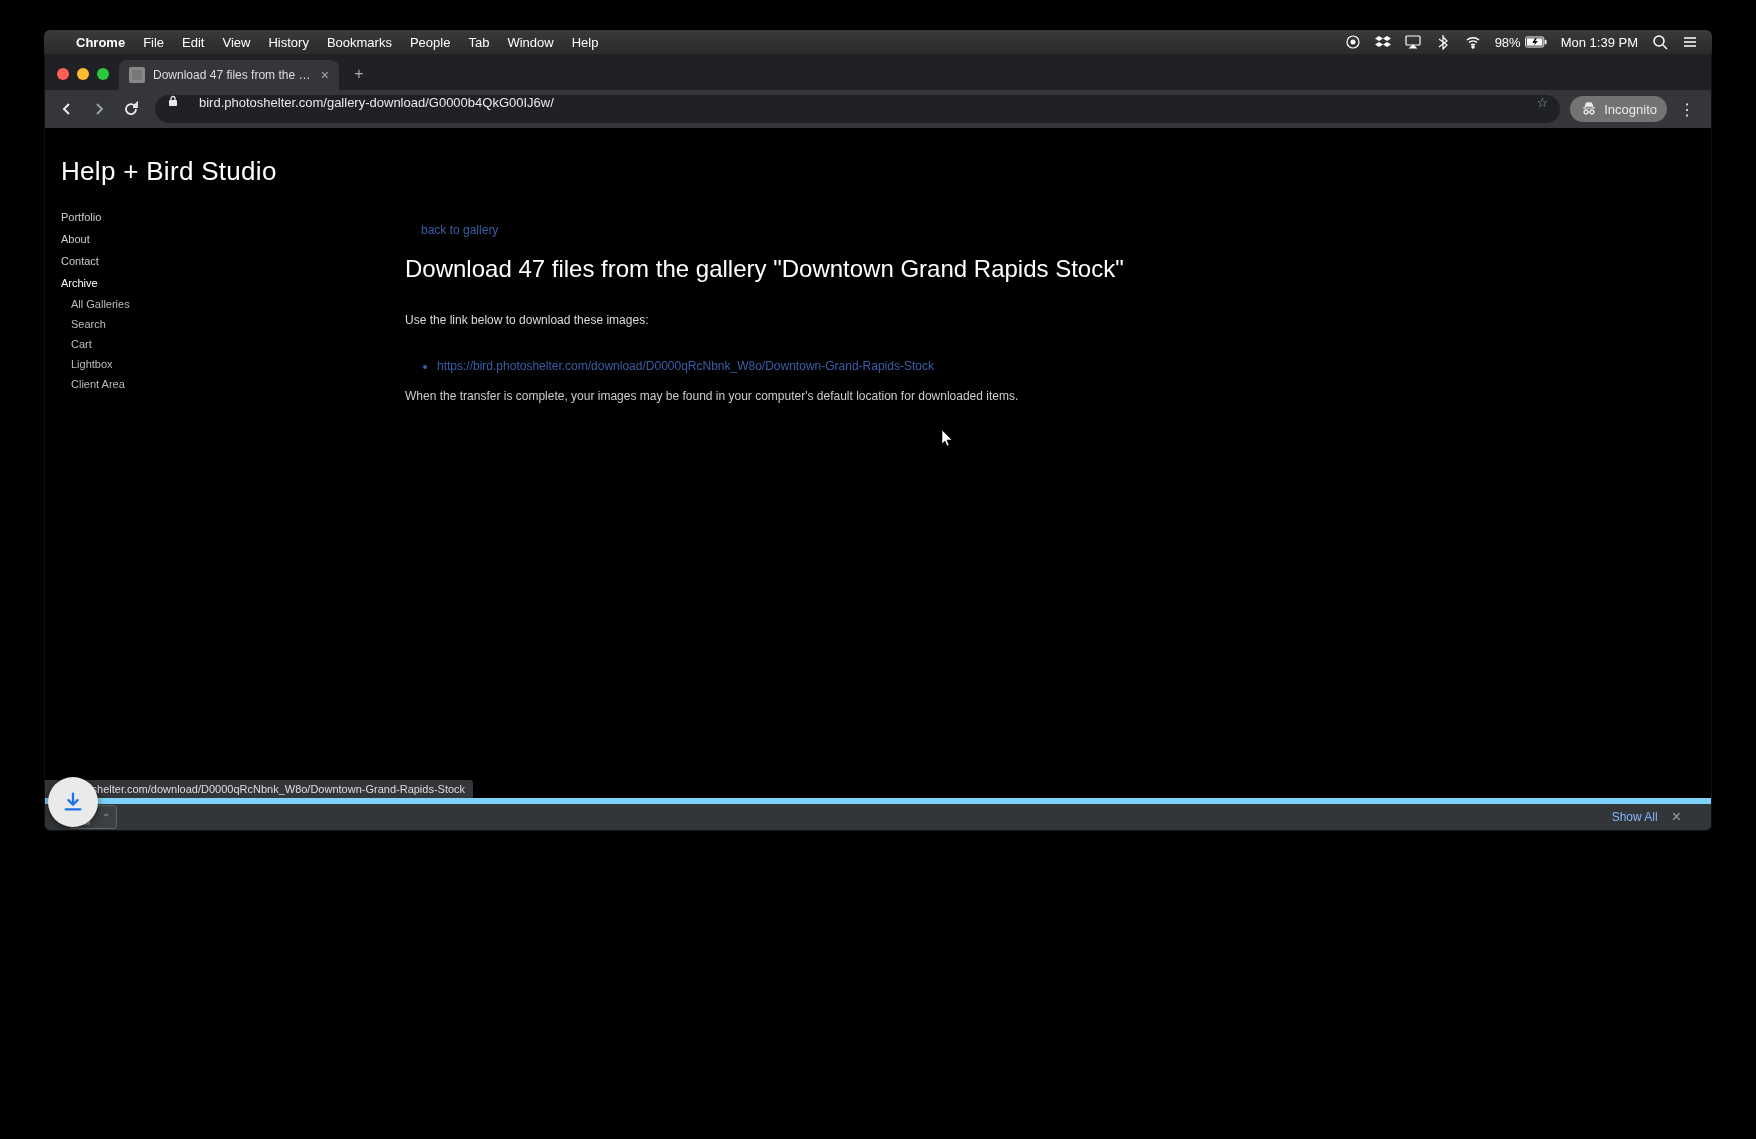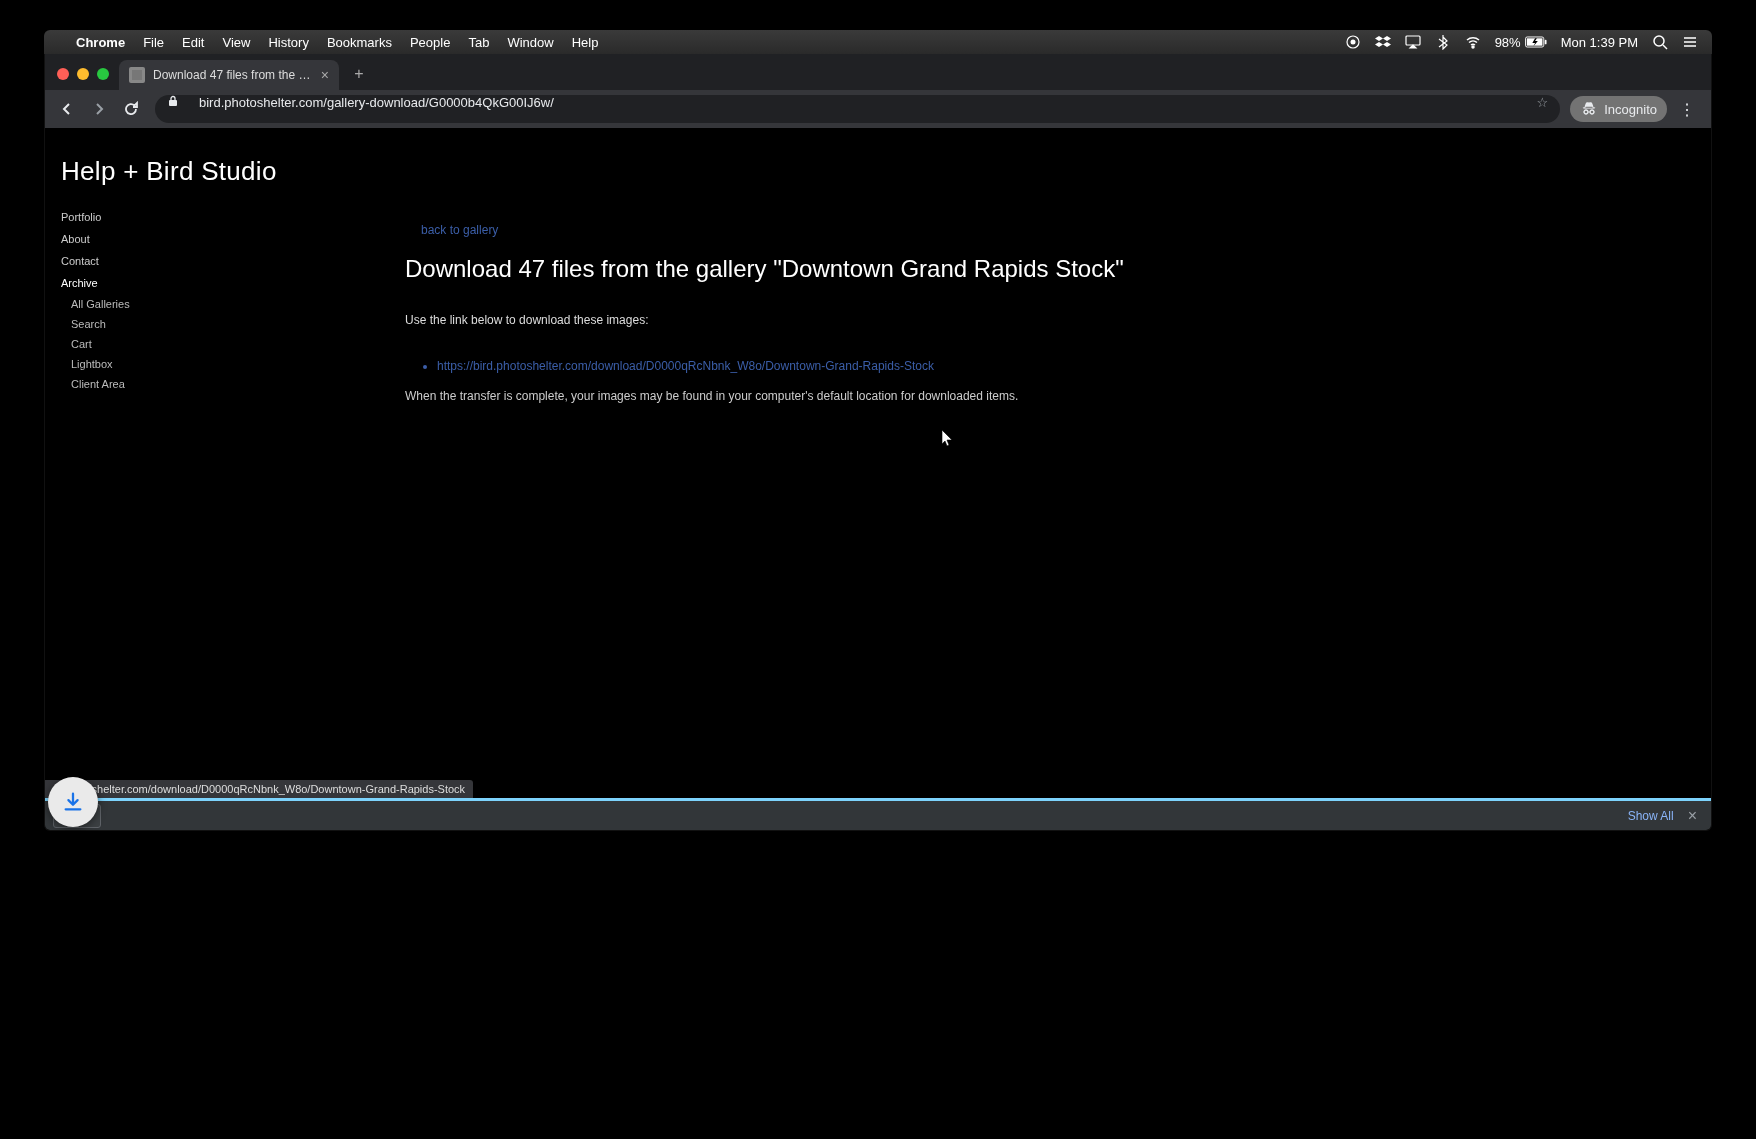--- a/index.html
+++ b/index.html
@@ -173,24 +173,24 @@
   overflow: hidden;
   text-overflow: ellipsis;
 }
 
 
 .dlshelf {
   position: absolute;
   bottom: 0; left: 0; right: 0;
   height: 32px;
   background: #323639;
-  border-top: 3px solid #7dd3fc;
+  border-top: 6px solid #7dd3fc;
   display: flex;
   align-items: center;
-  padding: 0 8px;
+  padding: 0 24px;
   gap: 8px;
   font-size: 12px;
   color: #9aa0a6;
 }
 .dlitem { display:flex;align-items:center;gap:6px;background:#3c4043;border:1px solid #5f6368;border-radius:3px;padding:3px 6px;}
 .dlitem svg{width:16px;height:16px;}
 .dlitem .chev{font-size:10px;margin-left:4px;}
 .dlshelf .showall{margin-left:auto;color:#8ab4f8;}
 .dlshelf .closeshelf{color:#9aa0a6;font-size:16px;padding:0 6px;}
 

